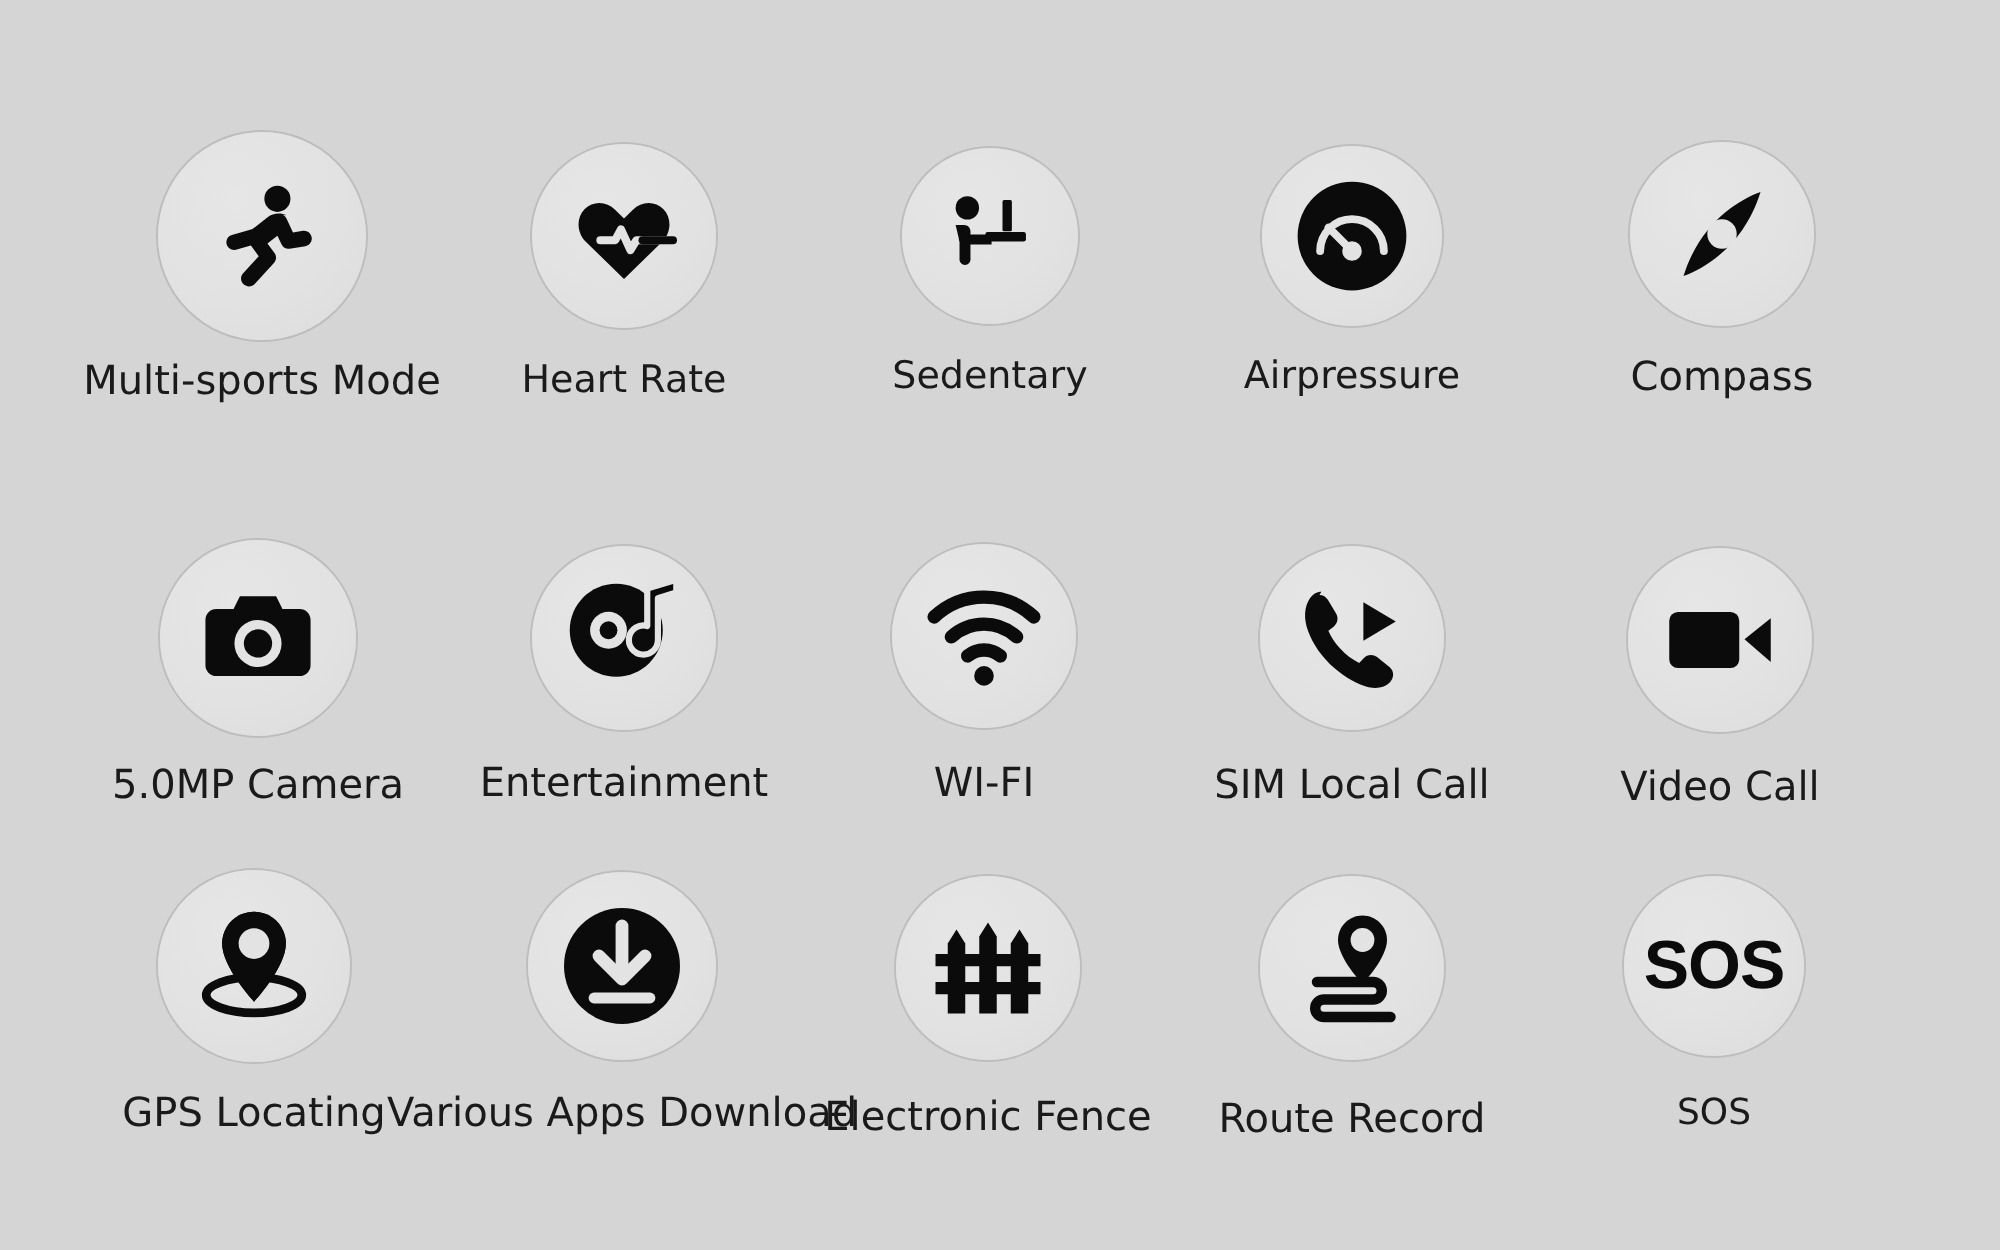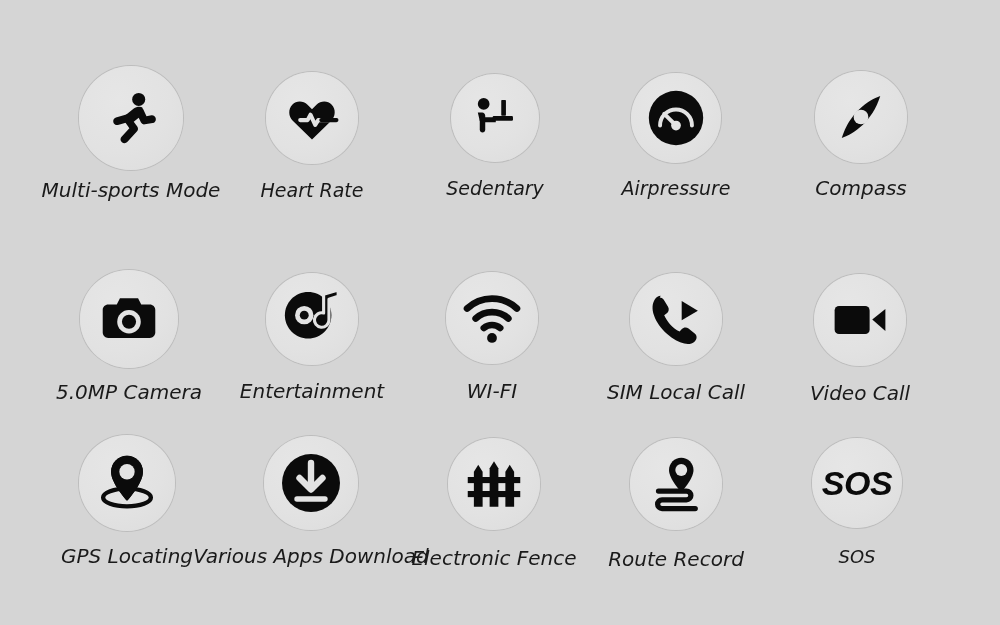--- a/index.html
+++ b/index.html
@@ -11,21 +11,20 @@
     height: 625px;
     background: #d5d5d5;
     font-family: "DejaVu Sans", sans-serif;
     overflow: hidden;
     position: relative;
   }
   #feature-grid {
     position: relative;
     width: 1000px;
     height: 625px;
-    font-style: italic;
   }
   .feature-item {
     position: absolute;
     display: flex;
     flex-direction: column;
     align-items: center;
     text-align: center;
   }
   .icon-circle {
     border-radius: 50%;

